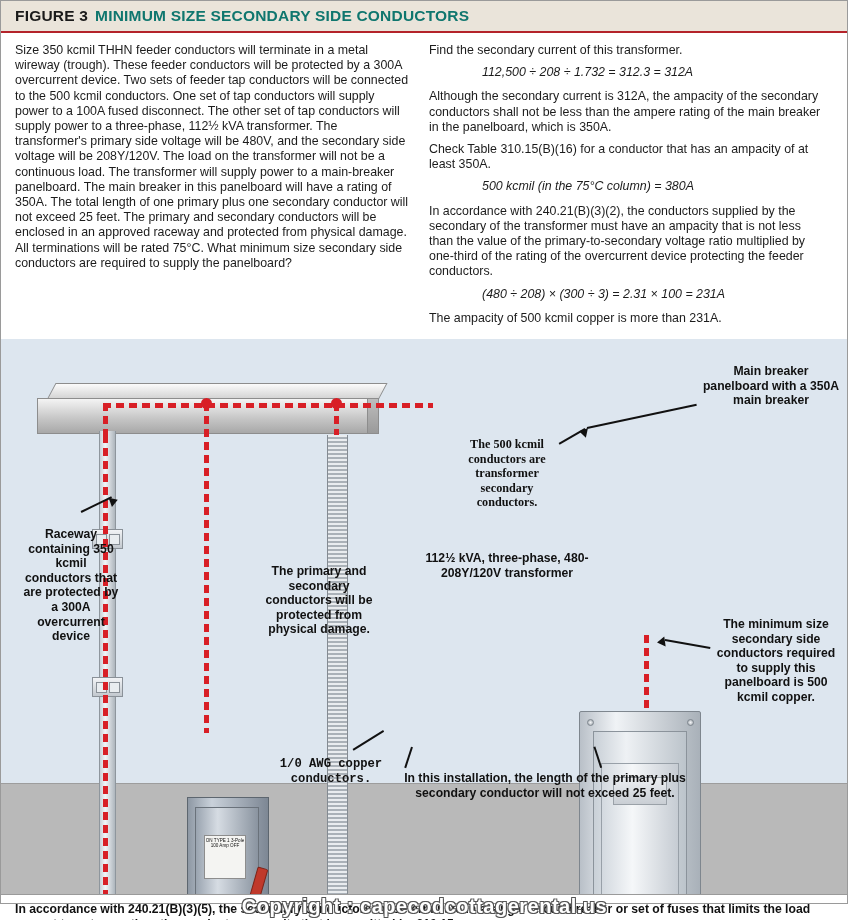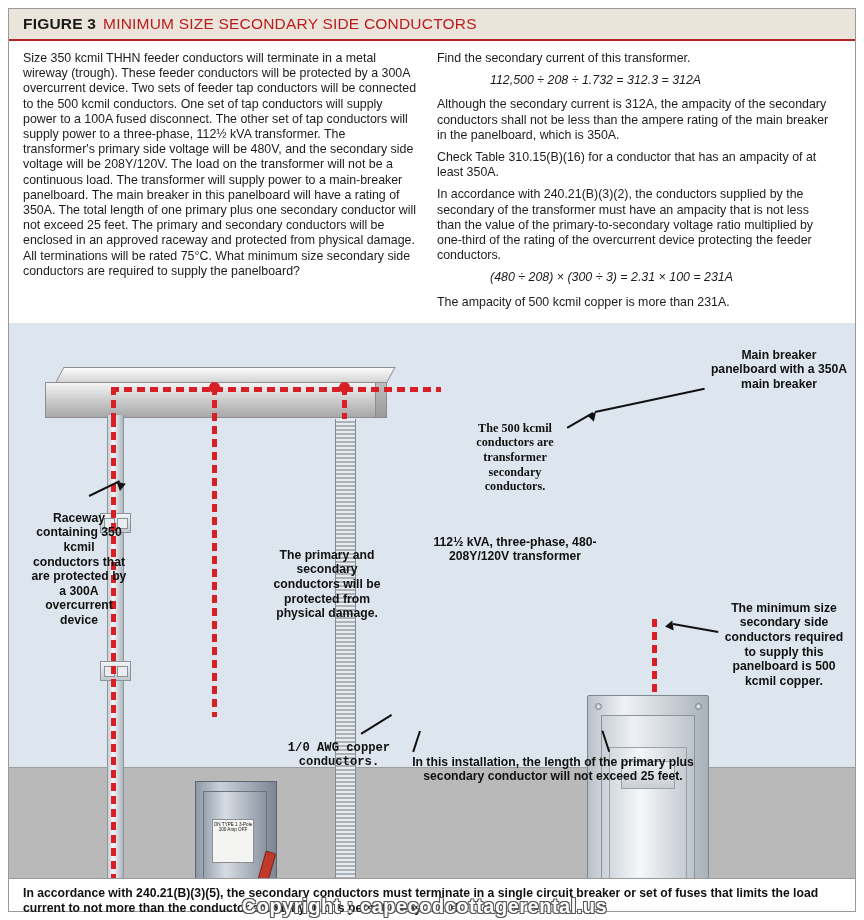--- a/index.html
+++ b/index.html
@@ -1,25 +1,25 @@
 <!DOCTYPE html>
 <html><head>
 <meta charset="utf-8">
 <style>
   html,body{margin:0;padding:0;background:#fff;}
   body{width:864px;height:920px;font-family:"Liberation Sans",sans-serif;overflow:hidden;}
 
-  .page{position:relative;width:849px;height:920px;box-sizing:border-box;padding:8px;}
+  .page{position:relative;width:849px;height:920px;box-sizing:border-box;padding:0;}
   .frame{position:relative;width:848px;height:904px;border:1px solid #9a9a9a;box-sizing:border-box;background:#fff;}
 
   
   .hdr{height:32px;background:#eae4da;border-bottom:2px solid #b4232a;
        display:flex;align-items:center;padding-left:14px;box-sizing:border-box;}
   .hdr-fig{font-size:15.5px;font-weight:bold;color:#1a1a1a;letter-spacing:.2px;}
-  .hdr-title{font-size:15.5px;font-weight:normal;color:#b91c1c;letter-spacing:.2px;margin-left:7px;}
+  .hdr-title{font-size:15.5px;font-weight:bold;color:#0f766e;letter-spacing:.2px;margin-left:7px;}
 
   
   .cols{display:flex;gap:18px;padding:10px 14px 6px 14px;box-sizing:border-box;}
   .col{width:396px;}
   .col p{margin:0 0 7px 0;font-size:12.4px;line-height:15.2px;color:#1c1c1c;}
   .col p.eq{margin-left:53px;margin-top:2px;margin-bottom:9px;font-style:italic;}
 
   
   .diagram{position:relative;width:846px;height:555px;background:#dde6ef;overflow:hidden;}
   .ground{position:absolute;left:0;right:0;bottom:0;height:110px;background:#b9b9b9;}
@@ -102,20 +102,21 @@
 
   <div class="cols">
     <div class="col">
       <p>Size 350 kcmil THHN feeder conductors will terminate in a metal wireway (trough). These feeder conductors will be protected by a 300A overcurrent device. Two sets of feeder tap conductors will be connected to the 500 kcmil conductors. One set of tap conductors will supply power to a 100A fused disconnect. The other set of tap conductors will supply power to a three-phase, 112½ kVA transformer. The transformer's primary side voltage will be 480V, and the secondary side voltage will be 208Y/120V. The load on the transformer will not be a continuous load. The transformer will supply power to a main-breaker panelboard. The main breaker in this panelboard will have a rating of 350A. The total length of one primary plus one secondary conductor will not exceed 25 feet. The primary and secondary conductors will be enclosed in an approved raceway and protected from physical damage. All terminations will be rated 75°C. What minimum size secondary side conductors are required to supply the panelboard?</p>
     </div>
     <div class="col">
       <p>Find the secondary current of this transformer.</p>
       <p class="eq">112,500 ÷ 208 ÷ 1.732 = 312.3 = 312A</p>
       <p>Although the secondary current is 312A, the ampacity of the secondary conductors shall not be less than the ampere rating of the main breaker in the panelboard, which is 350A.</p>
       <p>Check Table 310.15(B)(16) for a conductor that has an ampacity of at least 350A.</p>
+      <p class="eq">500 kcmil (in the 75°C column) = 380A</p>
       <p>In accordance with 240.21(B)(3)(2), the conductors supplied by the secondary of the transformer must have an ampacity that is not less than the value of the primary-to-secondary voltage ratio multiplied by one-third of the rating of the overcurrent device protecting the feeder conductors.</p>
       <p class="eq">(480 ÷ 208) × (300 ÷ 3) = 2.31 × 100 = 231A</p>
       <p>The ampacity of 500 kcmil copper is more than 231A.</p>
     </div>
   </div>
 
   <div class="diagram">
 
     <div class="ground"></div>
     <div class="ground-line"></div>

